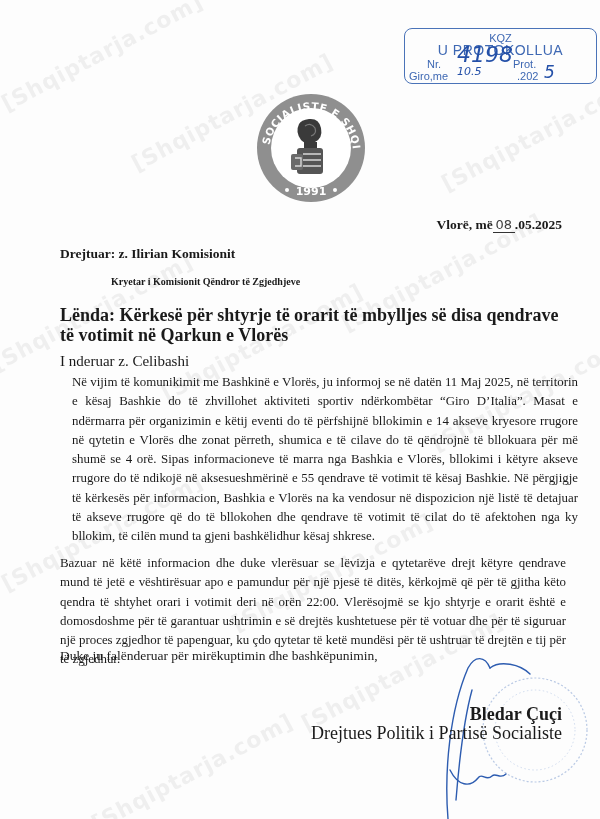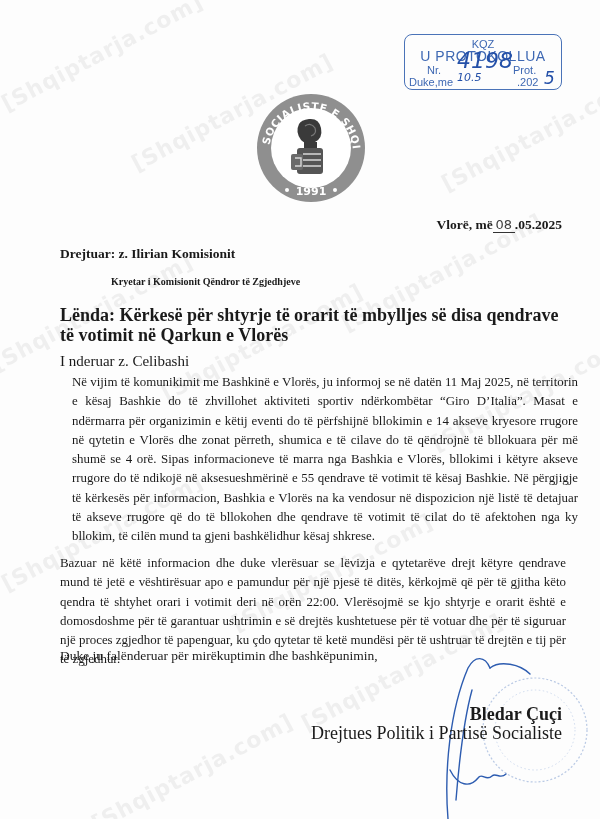--- a/index.html
+++ b/index.html
@@ -6,23 +6,23 @@
   body { width: 600px; height: 819px; position: relative; overflow: hidden;
          font-family: "Liberation Serif", "DejaVu Serif", serif; color: #1a1a1a; }
   .page { position: absolute; inset: 0; background: #fdfdfd; }
 
   
   .wm { position: absolute; font-family: "DejaVu Sans", sans-serif; font-weight: bold;
         color: rgba(150,150,150,0.13); font-size: 22px; transform: rotate(-28deg);
         white-space: nowrap; pointer-events: none; letter-spacing: 1px; }
 
   
-  .stamp { position: absolute; left: 404px; top: 34px; width: 156px; height: 54px;
+  .stamp { position: absolute; left: 404px; top: 28px; width: 156px; height: 54px;
            border: 1.5px solid #4a73b8; border-radius: 8px; color: #3e68b3;
-           font-family: "Liberation Sans", sans-serif; font-size: 11px; line-height: 12px; }
+           font-family: "Liberation Sans", sans-serif; font-size: 11px; line-height: 12px; padding-left: 35px; }
   .stamp .l1 { position: absolute; left: 0; right: 0; top: 3px; text-align: center; }
   .stamp .l2 { position: absolute; left: 0; right: 0; top: 15px; text-align: center; font-size: 14px; letter-spacing: 0.5px; }
   .stamp .l3 { position: absolute; left: 22px; top: 29px; text-align: right; }
   .stamp .l3b { position: absolute; left: 108px; top: 29px; }
   .stamp .l4 { position: absolute; left: 4px; top: 41px; }
   .stamp .l4b { position: absolute; left: 112px; top: 41px; }
   .hw { font-family: "DejaVu Sans", sans-serif; font-style: italic; color: #2450a8; }
   .stamp .nr-hw { position: absolute; left: 52px; top: 20px; font-size: 22px; }
   .stamp .date-hw { position: absolute; left: 52px; top: 37px; font-size: 11px; }
   .stamp .yr-hw { position: absolute; left: 139px; top: 37px; font-size: 17px; }
@@ -64,21 +64,21 @@
   <div class="wm" style="left:220px;top:560px;">[Shqiptarja.com]</div>
   <div class="wm" style="left:430px;top:120px;">[Shqiptarja.com]</div>
   <div class="wm" style="left:290px;top:660px;">[Shqiptarja.com]</div>
   <div class="wm" style="left:80px;top:760px;">[Shqiptarja.com]</div>
 
   <div class="stamp">
     <div class="l1">KQZ</div>
     <div class="l2">U PROTOKOLLUA</div>
     <div class="l3">Nr.</div>
     <div class="l3b">Prot.</div>
-    <div class="l4">Duke,me</div>
+    <div class="l4">Giro,me</div>
     <div class="l4b">.202</div>
     <div class="hw nr-hw">4198</div>
     <div class="hw date-hw">10.5</div>
     <div class="hw yr-hw">5</div>
   </div>
 
   <svg class="logo" viewBox="0 0 112 112">
     <defs>
       <path id="ringTop" d="M 14 60 A 42 42 0 1 1 98 60"></path>
       <path id="ringBottom" d="M 20 72 A 40 40 0 0 0 92 72"></path>

